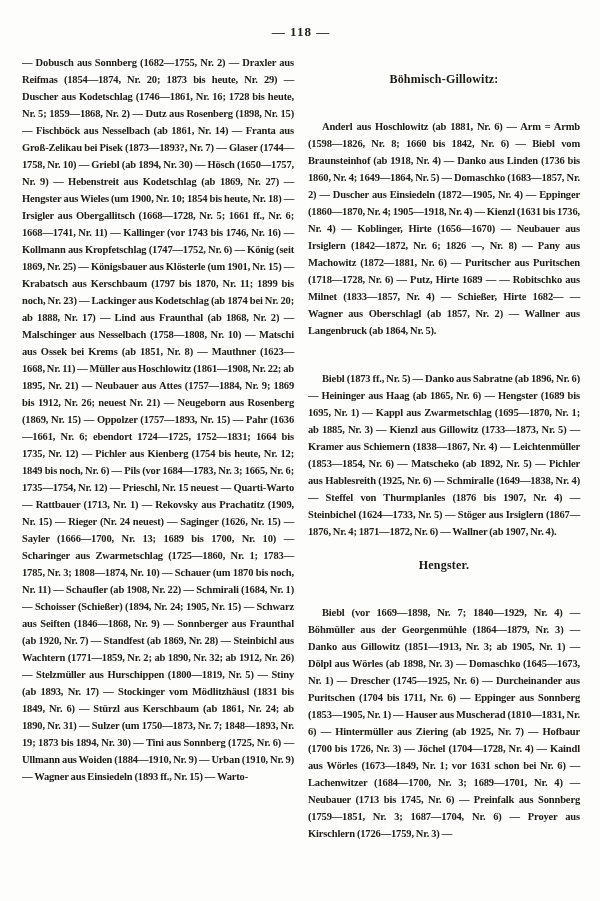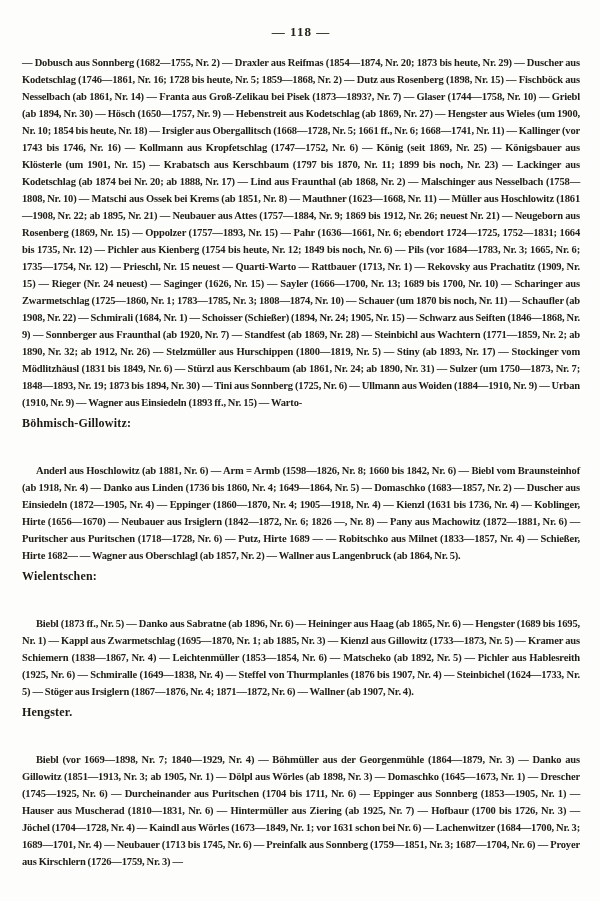--- a/index.html
+++ b/index.html
@@ -22,21 +22,22 @@
   .page-number {
     text-align: center;
     font-size: 13px;
     font-weight: 700;
     letter-spacing: 1px;
     margin-bottom: 14px;
     color: #25221a;
   }
   .columns {
     display: flex;
-    flex-direction: column;
+    flex-direction: row;
+    gap: 14px;
   }
   .col {
     flex: 1 1 0;
     min-width: 0;
   }
   .body-text {
     margin: 0;
     font-size: 10.5px;
     font-weight: 600;
     line-height: 17px;
@@ -44,21 +45,22 @@
     letter-spacing: -0.15px;
     word-spacing: -0.5px;
     color: #23201a;
     hyphens: manual;
   }
   .body-text.indent {
     text-indent: 14px;
     margin-top: 31px;
   }
   .section-heading {
-    margin: 5px 0 4px 0;
+    margin: 18px 0 4px 0;
+    text-align: center;
     font-size: 12px;
     font-weight: 700;
     letter-spacing: 0.2px;
     color: #1d1a14;
   }
 </style>
 </head>
 <body>
 
 <div class="page">
@@ -68,21 +70,20 @@
 
     <div class="col">
       <p class="body-text">— Dobusch aus Sonnberg (1682—1755, Nr. 2) — Draxler aus Reifmas (1854—1874, Nr. 20; 1873 bis heute, Nr. 29) — Duscher aus Kodetschlag (1746—1861, Nr. 16; 1728 bis heute, Nr. 5; 1859—1868, Nr. 2) — Dutz aus Rosenberg (1898, Nr. 15) — Fischböck aus Nesselbach (ab 1861, Nr. 14) — Franta aus Groß-Zelikau bei Pisek (1873—1893?, Nr. 7) — Glaser (1744—1758, Nr. 10) — Griebl (ab 1894, Nr. 30) — Hösch (1650—1757, Nr. 9) — Hebenstreit aus Kodetschlag (ab 1869, Nr. 27) — Hengster aus Wieles (um 1900, Nr. 10; 1854 bis heute, Nr. 18) — Irsigler aus Obergallitsch (1668—1728, Nr. 5; 1661 ff., Nr. 6; 1668—1741, Nr. 11) — Kallinger (vor 1743 bis 1746, Nr. 16) — Kollmann aus Kropfetschlag (1747—1752, Nr. 6) — König (seit 1869, Nr. 25) — Königsbauer aus Klösterle (um 1901, Nr. 15) — Krabatsch aus Kerschbaum (1797 bis 1870, Nr. 11; 1899 bis noch, Nr. 23) — Lackinger aus Kodetschlag (ab 1874 bei Nr. 20; ab 1888, Nr. 17) — Lind aus Fraunthal (ab 1868, Nr. 2) — Malschinger aus Nesselbach (1758—1808, Nr. 10) — Matschi aus Ossek bei Krems (ab 1851, Nr. 8) — Mauthner (1623—1668, Nr. 11) — Müller aus Hoschlowitz (1861—1908, Nr. 22; ab 1895, Nr. 21) — Neubauer aus Attes (1757—1884, Nr. 9; 1869 bis 1912, Nr. 26; neuest Nr. 21) — Neugeborn aus Rosenberg (1869, Nr. 15) — Oppolzer (1757—1893, Nr. 15) — Pahr (1636—1661, Nr. 6; ebendort 1724—1725, 1752—1831; 1664 bis 1735, Nr. 12) — Pichler aus Kienberg (1754 bis heute, Nr. 12; 1849 bis noch, Nr. 6) — Pils (vor 1684—1783, Nr. 3; 1665, Nr. 6; 1735—1754, Nr. 12) — Prieschl, Nr. 15 neuest — Quarti-Warto — Rattbauer (1713, Nr. 1) — Rekovsky aus Prachatitz (1909, Nr. 15) — Rieger (Nr. 24 neuest) — Saginger (1626, Nr. 15) — Sayler (1666—1700, Nr. 13; 1689 bis 1700, Nr. 10) — Scharinger aus Zwarmetschlag (1725—1860, Nr. 1; 1783—1785, Nr. 3; 1808—1874, Nr. 10) — Schauer (um 1870 bis noch, Nr. 11) — Schaufler (ab 1908, Nr. 22) — Schmirali (1684, Nr. 1) — Schoisser (Schießer) (1894, Nr. 24; 1905, Nr. 15) — Schwarz aus Seiften (1846—1868, Nr. 9) — Sonnberger aus Fraunthal (ab 1920, Nr. 7) — Standfest (ab 1869, Nr. 28) — Steinbichl aus Wachtern (1771—1859, Nr. 2; ab 1890, Nr. 32; ab 1912, Nr. 26) — Stelzmüller aus Hurschippen (1800—1819, Nr. 5) — Stiny (ab 1893, Nr. 17) — Stockinger vom Mödlitzhäusl (1831 bis 1849, Nr. 6) — Stürzl aus Kerschbaum (ab 1861, Nr. 24; ab 1890, Nr. 31) — Sulzer (um 1750—1873, Nr. 7; 1848—1893, Nr. 19; 1873 bis 1894, Nr. 30) — Tini aus Sonnberg (1725, Nr. 6) — Ullmann aus Woiden (1884—1910, Nr. 9) — Urban (1910, Nr. 9) — Wagner aus Einsiedeln (1893 ff., Nr. 15) — Warto-</p>
     </div>
 
     <div class="col">
 
       <h3 class="section-heading">Böhmisch-Gillowitz:</h3>
       <p class="body-text indent">Anderl aus Hoschlowitz (ab 1881, Nr. 6) — Arm = Armb (1598—1826, Nr. 8; 1660 bis 1842, Nr. 6) — Biebl vom Braunsteinhof (ab 1918, Nr. 4) — Danko aus Linden (1736 bis 1860, Nr. 4; 1649—1864, Nr. 5) — Domaschko (1683—1857, Nr. 2) — Duscher aus Einsiedeln (1872—1905, Nr. 4) — Eppinger (1860—1870, Nr. 4; 1905—1918, Nr. 4) — Kienzl (1631 bis 1736, Nr. 4) — Koblinger, Hirte (1656—1670) — Neubauer aus Irsiglern (1842—1872, Nr. 6; 1826 —, Nr. 8) — Pany aus Machowitz (1872—1881, Nr. 6) — Puritscher aus Puritschen (1718—1728, Nr. 6) — Putz, Hirte 1689 — — Robitschko aus Milnet (1833—1857, Nr. 4) — Schießer, Hirte 1682— — Wagner aus Oberschlagl (ab 1857, Nr. 2) — Wallner aus Langenbruck (ab 1864, Nr. 5).</p>
 
-      <h3 class="section-heading">Wielentschen:</h3>
       <p class="body-text indent">Biebl (1873 ff., Nr. 5) — Danko aus Sabratne (ab 1896, Nr. 6) — Heininger aus Haag (ab 1865, Nr. 6) — Hengster (1689 bis 1695, Nr. 1) — Kappl aus Zwarmetschlag (1695—1870, Nr. 1; ab 1885, Nr. 3) — Kienzl aus Gillowitz (1733—1873, Nr. 5) — Kramer aus Schiemern (1838—1867, Nr. 4) — Leichtenmüller (1853—1854, Nr. 6) — Matscheko (ab 1892, Nr. 5) — Pichler aus Hablesreith (1925, Nr. 6) — Schmiralle (1649—1838, Nr. 4) — Steffel von Thurmplanles (1876 bis 1907, Nr. 4) — Steinbichel (1624—1733, Nr. 5) — Stöger aus Irsiglern (1867—1876, Nr. 4; 1871—1872, Nr. 6) — Wallner (ab 1907, Nr. 4).</p>
 
       <h3 class="section-heading">Hengster.</h3>
       <p class="body-text indent">Biebl (vor 1669—1898, Nr. 7; 1840—1929, Nr. 4) — Böhmüller aus der Georgenmühle (1864—1879, Nr. 3) — Danko aus Gillowitz (1851—1913, Nr. 3; ab 1905, Nr. 1) — Dölpl aus Wörles (ab 1898, Nr. 3) — Domaschko (1645—1673, Nr. 1) — Drescher (1745—1925, Nr. 6) — Durcheinander aus Puritschen (1704 bis 1711, Nr. 6) — Eppinger aus Sonnberg (1853—1905, Nr. 1) — Hauser aus Muscherad (1810—1831, Nr. 6) — Hintermüller aus Ziering (ab 1925, Nr. 7) — Hofbaur (1700 bis 1726, Nr. 3) — Jöchel (1704—1728, Nr. 4) — Kaindl aus Wörles (1673—1849, Nr. 1; vor 1631 schon bei Nr. 6) — Lachenwitzer (1684—1700, Nr. 3; 1689—1701, Nr. 4) — Neubauer (1713 bis 1745, Nr. 6) — Preinfalk aus Sonnberg (1759—1851, Nr. 3; 1687—1704, Nr. 6) — Proyer aus Kirschlern (1726—1759, Nr. 3) —</p>
     </div>
 
   </div>
 </div>
 
 </body></html>

